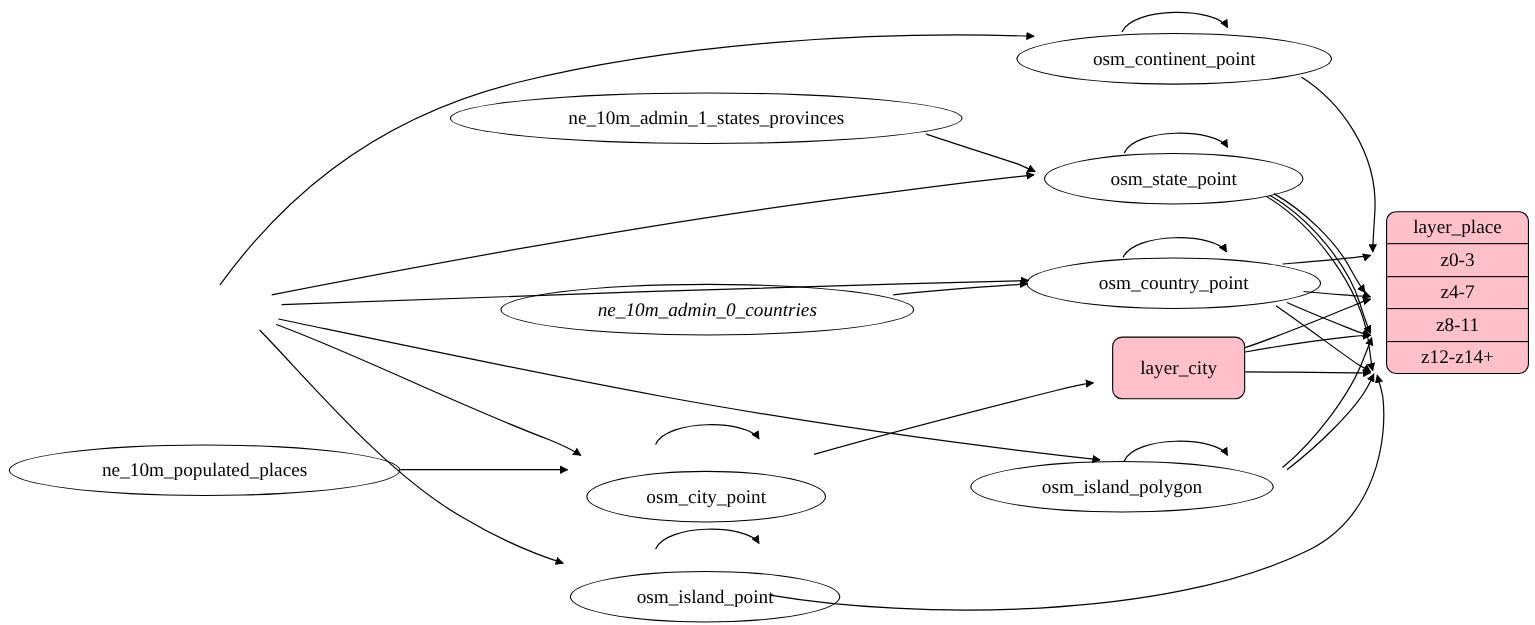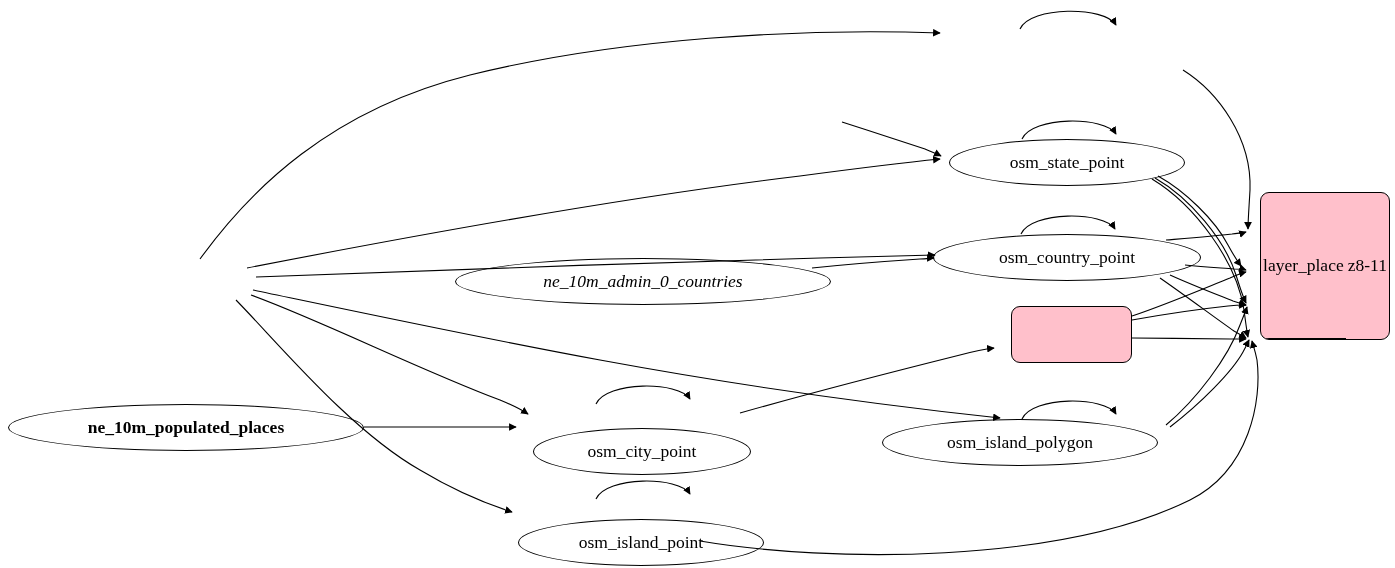--- a/index.html
+++ b/index.html
@@ -40,20 +40,21 @@
     line-height: 1;
   }
   .record-box {
     position: absolute;
     border: 1.3px solid #000000;
     border-radius: 9px;
     background: #ffc0cb;
     box-sizing: border-box;
     overflow: hidden;
     display: flex;
+    flex-direction: column;
   }
   .record-row {
     flex: 1 1 auto;
     display: flex;
     align-items: center;
     justify-content: center;
     font-size: 17.5px;
     color: #000000;
     white-space: nowrap;
     border-bottom: 1.3px solid #000000;
@@ -120,29 +121,35 @@
       <path d="M 1132,316 C 1165,305 1205,288 1230,278 C 1237,275 1242,273 1246,272"></path>
 
       <path d="M 1166,425 C 1196,400 1228,358 1240,325 C 1244,315 1246,310 1247,307"></path>
       <path d="M 1170,427 C 1200,404 1232,372 1243,352 C 1247,345 1248,342 1249,340"></path>
 
       <path d="M 700,541 C 830,563 1060,564 1190,500 C 1250,470 1262,400 1257,360 C 1255,350 1253,345 1252,341"></path>
     </g>
   </svg>
 
 
+  <div class="node-ellipse" style="left:409px; top:84px; width:466px; height:47px;">
+    <span class="label">ne_10m_admin_1_states_provinces</span>
+  </div>
 
   <div class="node-ellipse" style="left:455px; top:258px; width:376px; height:47px;font-style:italic;">
     <span class="label">ne_10m_admin_0_countries</span>
   </div>
 
-  <div class="node-ellipse" style="left:8px; top:404px; width:356px; height:47px;font-weight:bold;">
+  <div class="node-ellipse" style="left:8px; top:404px; width:356px; height:47px;">
     <span class="label">ne_10m_populated_places</span>
   </div>
 
+  <div class="node-ellipse" style="left:924px; top:30px; width:287px; height:47px;">
+    <span class="label">osm_continent_point</span>
+  </div>
 
   <div class="node-ellipse" style="left:933px; top:234px; width:268px; height:47px;">
     <span class="label">osm_country_point</span>
   </div>
 
   <div class="node-ellipse" style="left:949px; top:139px; width:236px; height:47px;">
     <span class="label">osm_state_point</span>
   </div>
 
   <div class="node-ellipse" style="left:533px; top:428px; width:218px; height:47px;text-align:right;">
@@ -151,20 +158,24 @@
 
   <div class="node-ellipse" style="left:518px; top:519px; width:246px; height:47px;">
     <span class="label">osm_island_point</span>
   </div>
 
   <div class="node-ellipse" style="left:882px; top:419px; width:276px; height:47px;">
     <span class="label">osm_island_polygon</span>
   </div>
 
   <div class="record-box" style="left:1011px; top:306px; width:121px; height:57px;">
+    <div class="record-row">layer_city</div>
   </div>
 
   <div class="record-box" style="left:1260px; top:192px; width:130px; height:148px;">
     <div class="record-row">layer_place</div>
+    <div class="record-row">z0-3</div>
+    <div class="record-row">z4-7</div>
     <div class="record-row">z8-11</div>
+    <div class="record-row">z12-z14+</div>
   </div>
 
 </div>
 
 </body></html>

